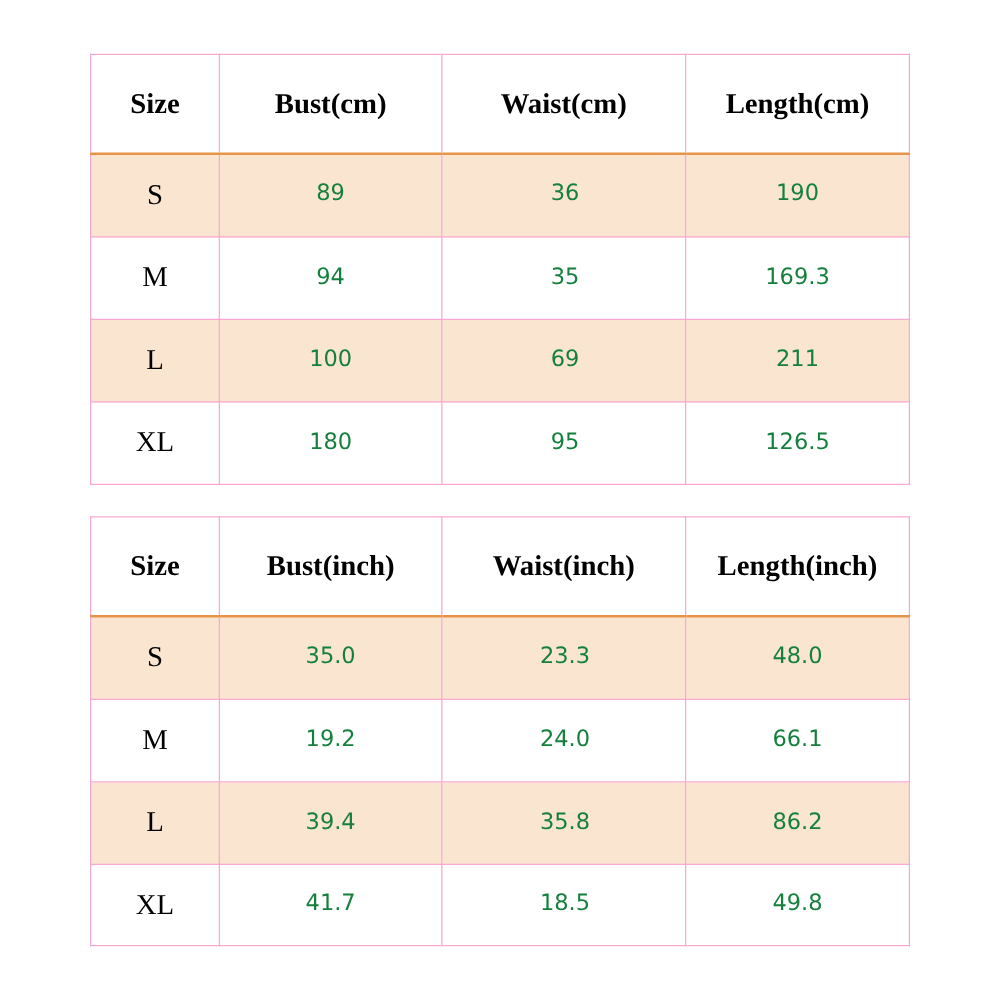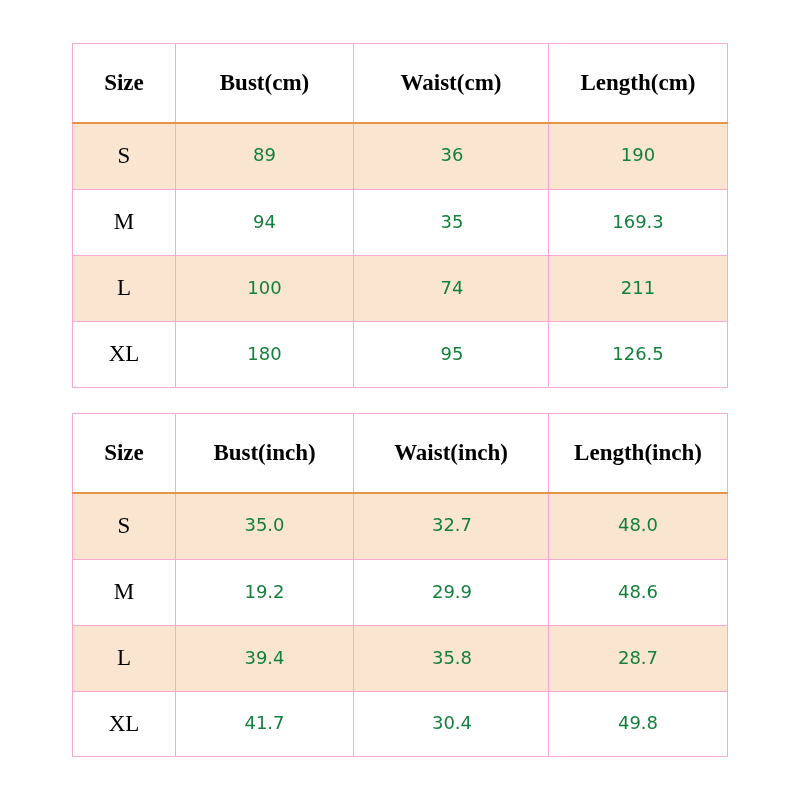--- a/index.html
+++ b/index.html
@@ -93,21 +93,21 @@
           </td>
       </tr>
       <tr class="r-l shade">
         <td>
             <span class="cell szc">L</span>
           </td>
         <td>
             <span class="cell num">100</span>
           </td>
         <td>
-            <span class="cell num nudge">74</span>
+            <span class="cell num nudge">69</span>
           </td>
         <td>
             <span class="cell num">211</span>
           </td>
       </tr>
       <tr class="r-xl">
         <td>
             <span class="cell szc">XL</span>
           </td>
         <td>
@@ -148,63 +148,63 @@
     </thead>
     <tbody>
       <tr class="r-s shade">
         <td>
             <span class="cell szc">S</span>
           </td>
         <td>
             <span class="cell num">35.0</span>
           </td>
         <td>
-            <span class="cell num nudge">32.7</span>
+            <span class="cell num nudge">23.3</span>
           </td>
         <td>
             <span class="cell num">48.0</span>
           </td>
       </tr>
       <tr class="r-m">
         <td>
             <span class="cell szc">M</span>
           </td>
         <td>
             <span class="cell num">19.2</span>
           </td>
         <td>
-            <span class="cell num nudge">29.9</span>
-          </td>
-        <td>
-            <span class="cell num">48.6</span>
+            <span class="cell num nudge">24.0</span>
+          </td>
+        <td>
+            <span class="cell num">66.1</span>
           </td>
       </tr>
       <tr class="r-l shade">
         <td>
             <span class="cell szc">L</span>
           </td>
         <td>
             <span class="cell num">39.4</span>
           </td>
         <td>
             <span class="cell num nudge">35.8</span>
           </td>
         <td>
-            <span class="cell num">28.7</span>
+            <span class="cell num">86.2</span>
           </td>
       </tr>
       <tr class="r-xl">
         <td>
             <span class="cell szc">XL</span>
           </td>
         <td>
             <span class="cell num">41.7</span>
           </td>
         <td>
-            <span class="cell num nudge">30.4</span>
+            <span class="cell num nudge">18.5</span>
           </td>
         <td>
             <span class="cell num">49.8</span>
           </td>
       </tr>
     </tbody>
   </table>
 
 </div>
 

